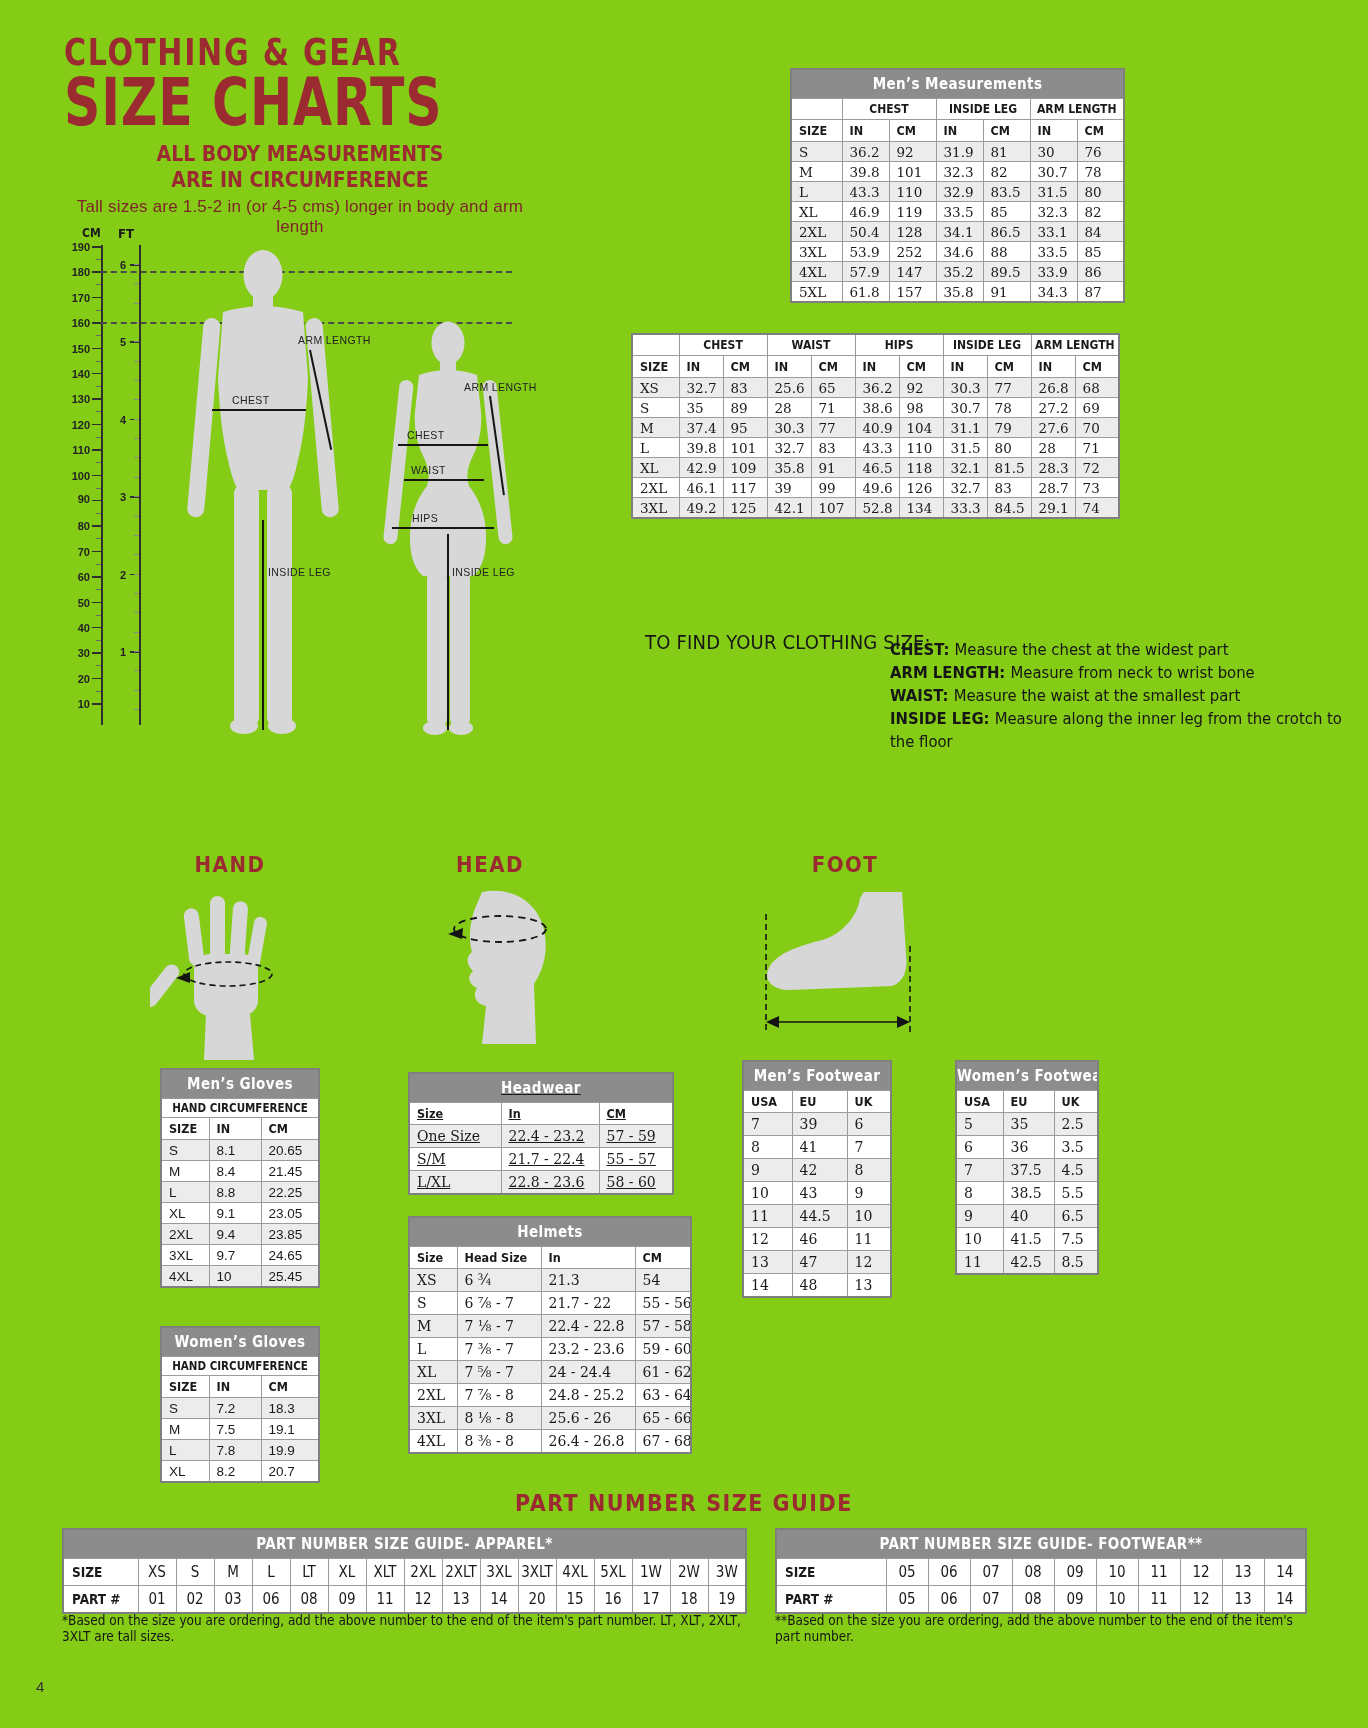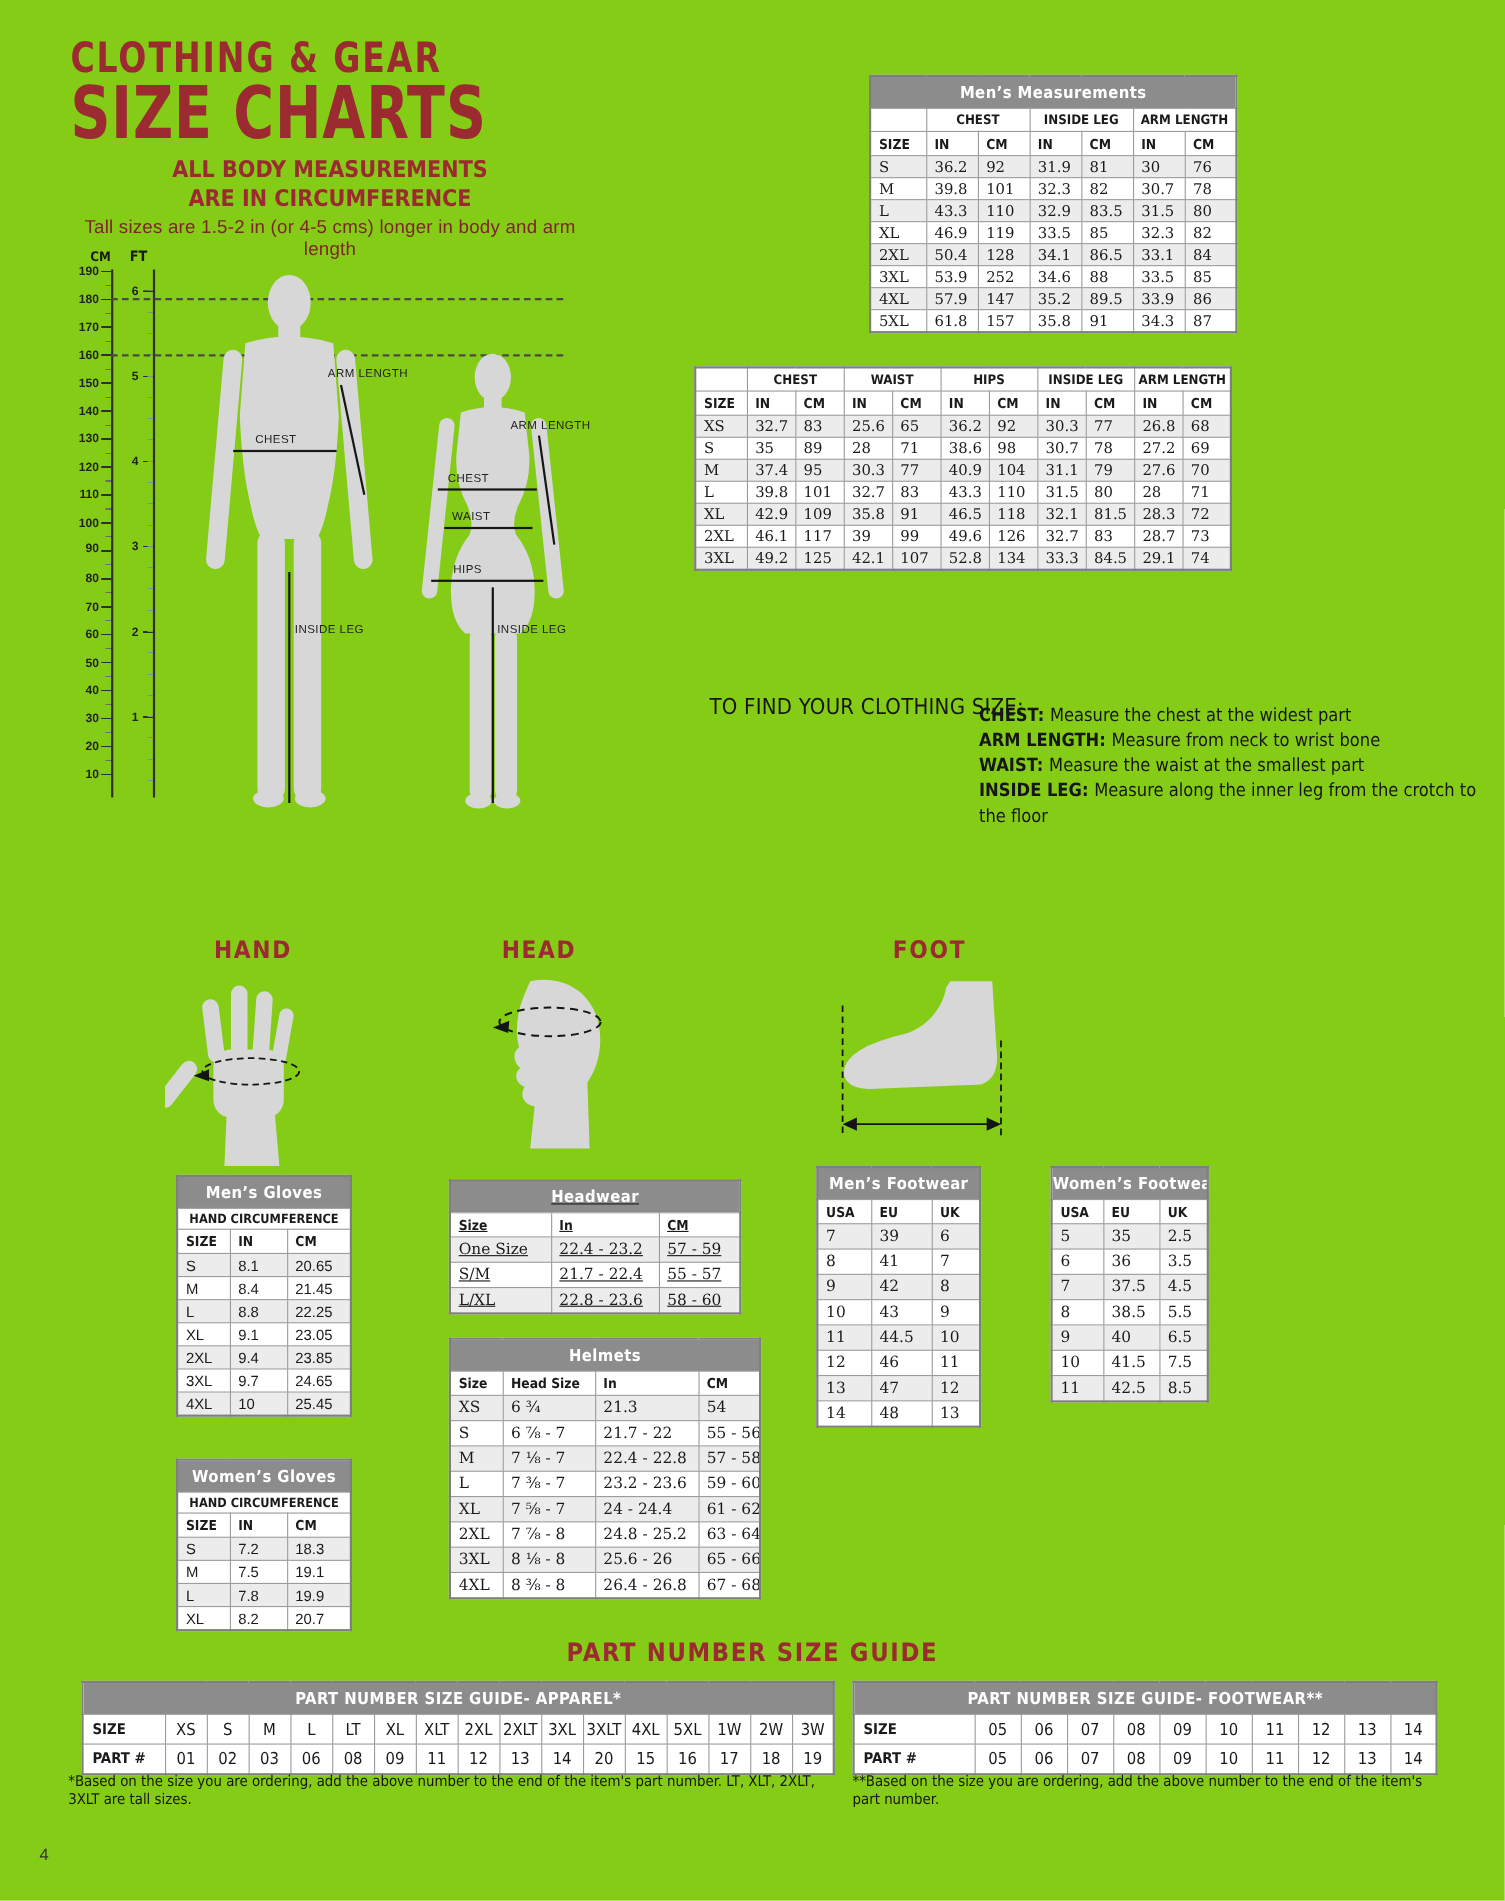--- a/index.html
+++ b/index.html
@@ -747,21 +747,21 @@
         <tr>
           <td>11</td>
           <td>42.5</td>
           <td>8.5</td>
         </tr>
       </tbody>
   </table>
 
   <div class="abs section-red cond pn-heading" style="font-size:23px;">PART NUMBER SIZE GUIDE</div>
 
-  <table class="tbl ptable" style="left:74px;top:1528px;width:683px;">
+  <table class="tbl ptable" style="left:62px;top:1528px;width:683px;">
     <colgroup>
         <col style="width:75px;">
         <col span="16" style="width:38px;">
       </colgroup>
     <thead>
       <tr>
           <th class="titlebar" colspan="17">PART NUMBER SIZE GUIDE- APPAREL*</th>
         </tr>
     </thead>
     <tbody>

